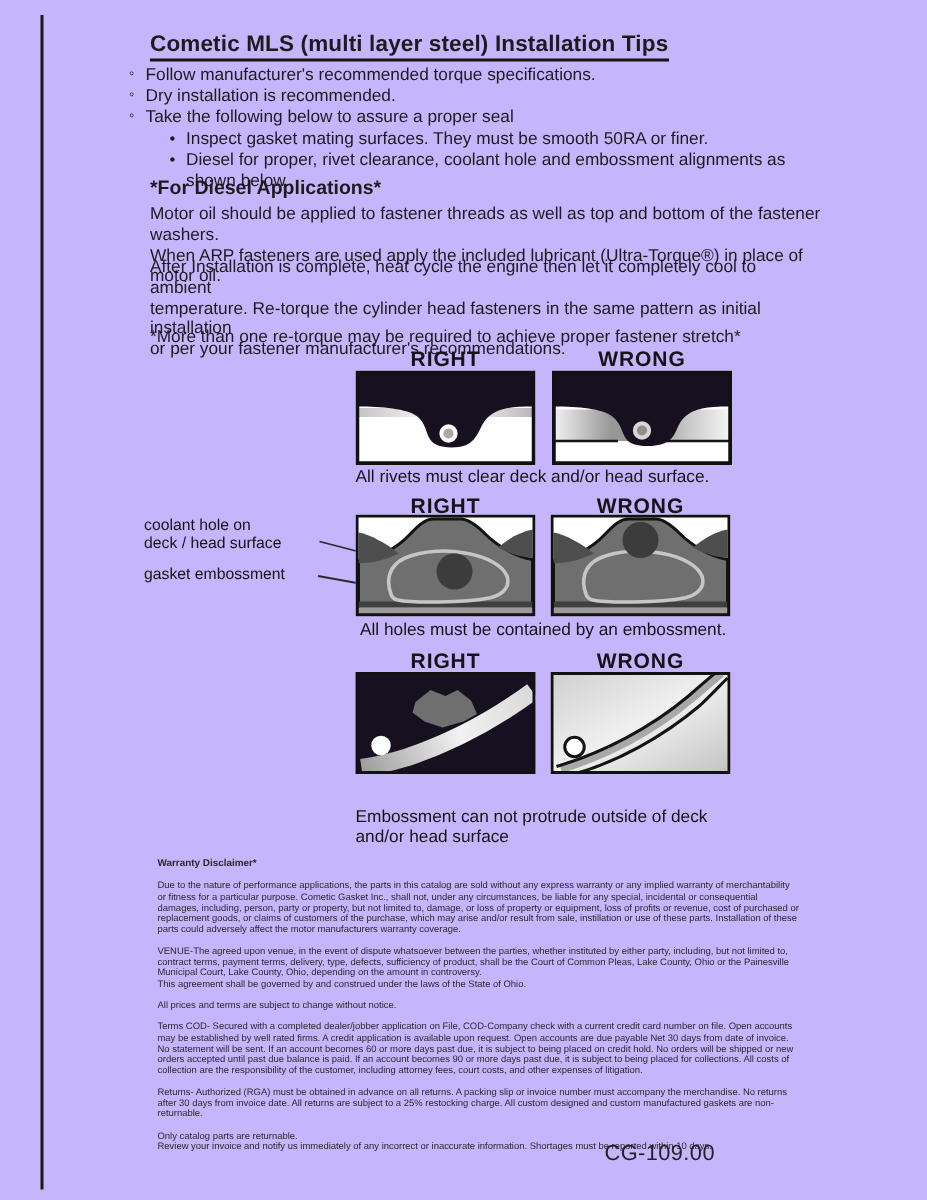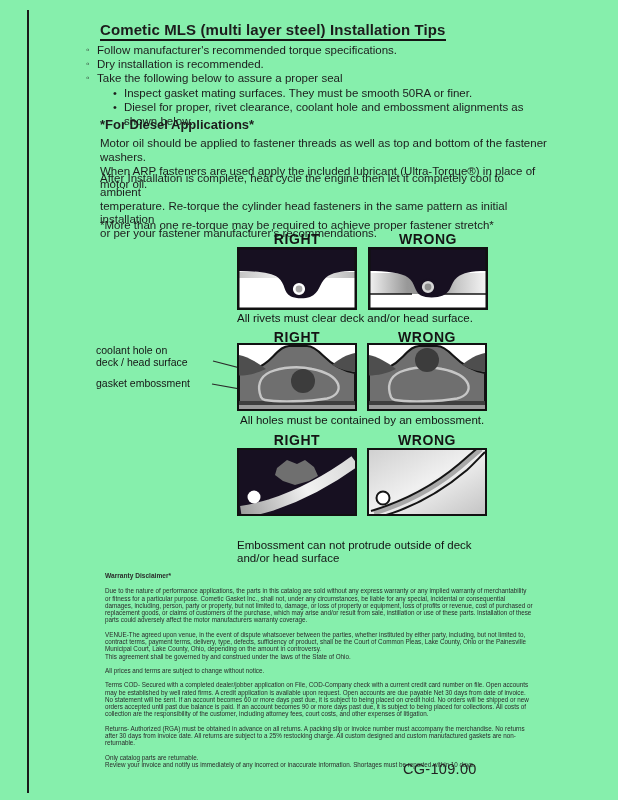--- a/index.html
+++ b/index.html
@@ -1,17 +1,17 @@
 <!DOCTYPE html>
 <html><head>
 <meta charset="utf-8">
 <style>
   html,body{margin:0;padding:0;background:#ffffff;}
   .page{
-    position:relative;width:618px;height:800px;background:#86efac;
+    position:relative;width:618px;height:800px;background:#c4b5fd;
     font-family:"Liberation Sans", sans-serif;color:#1c1c1c;overflow:hidden;
   }
   .abs{position:absolute;}
   .fold{left:27px;top:10px;width:2px;height:783px;background:#1a1a1a;}
   .title{
     left:100px;top:21px;font-size:15px;font-weight:bold;letter-spacing:.1px;
     border-bottom:2px solid #141414;padding-bottom:1px;white-space:nowrap;
   }
   .tips{left:86px;top:43px;width:460px;font-size:11.5px;line-height:14.2px;}
   .tip-row{display:flex;}

